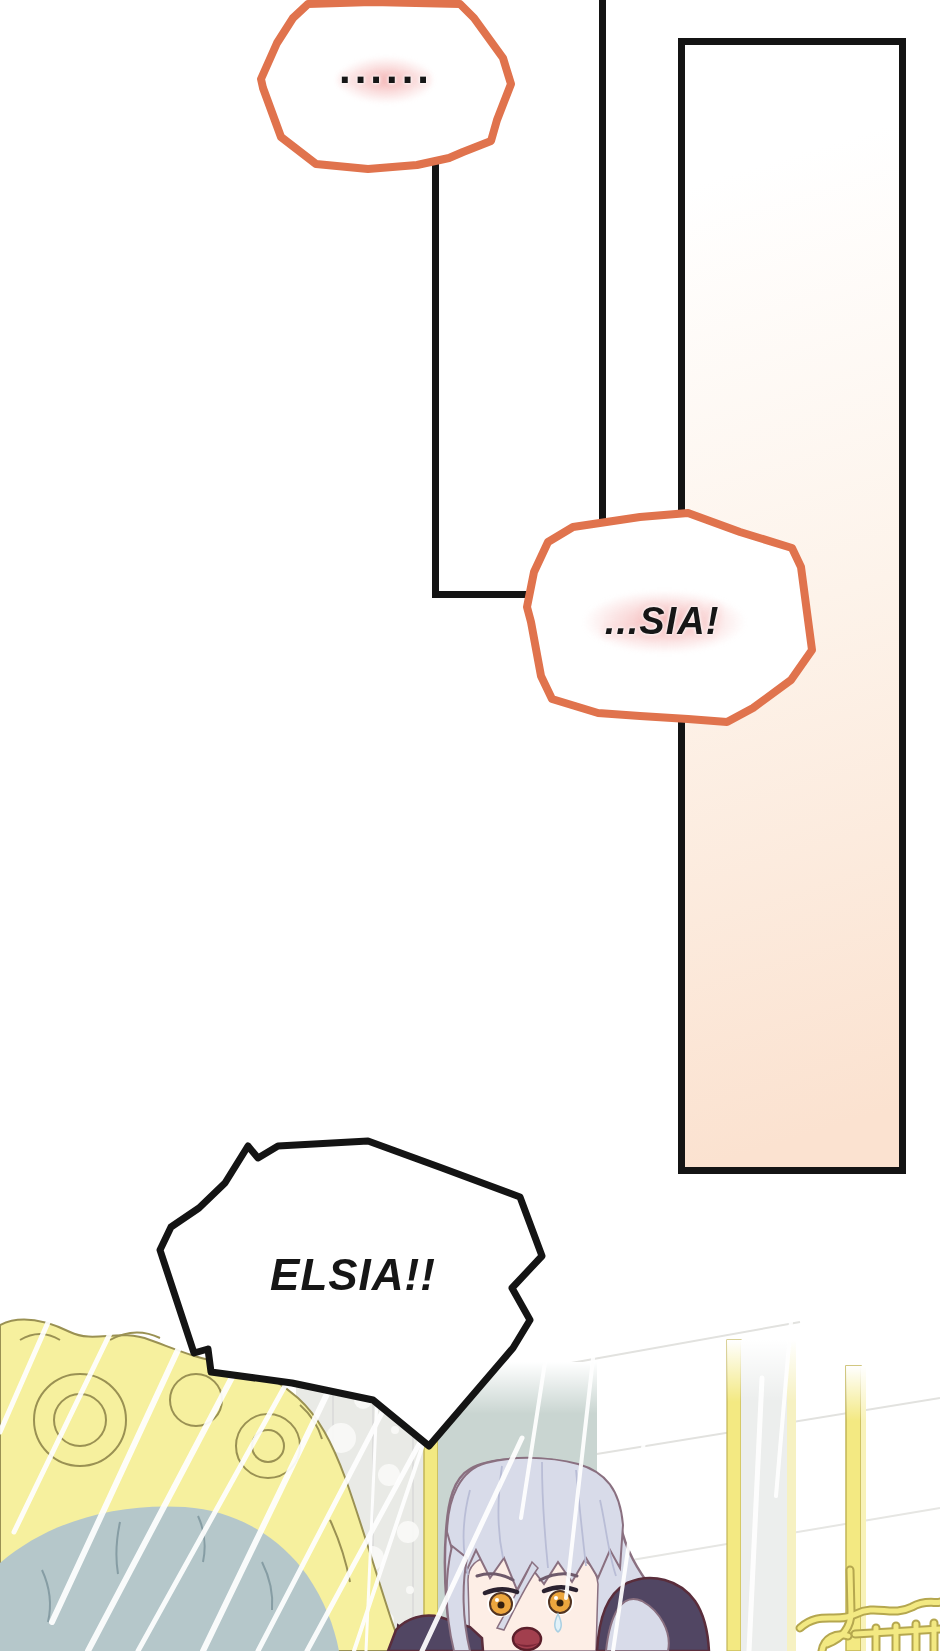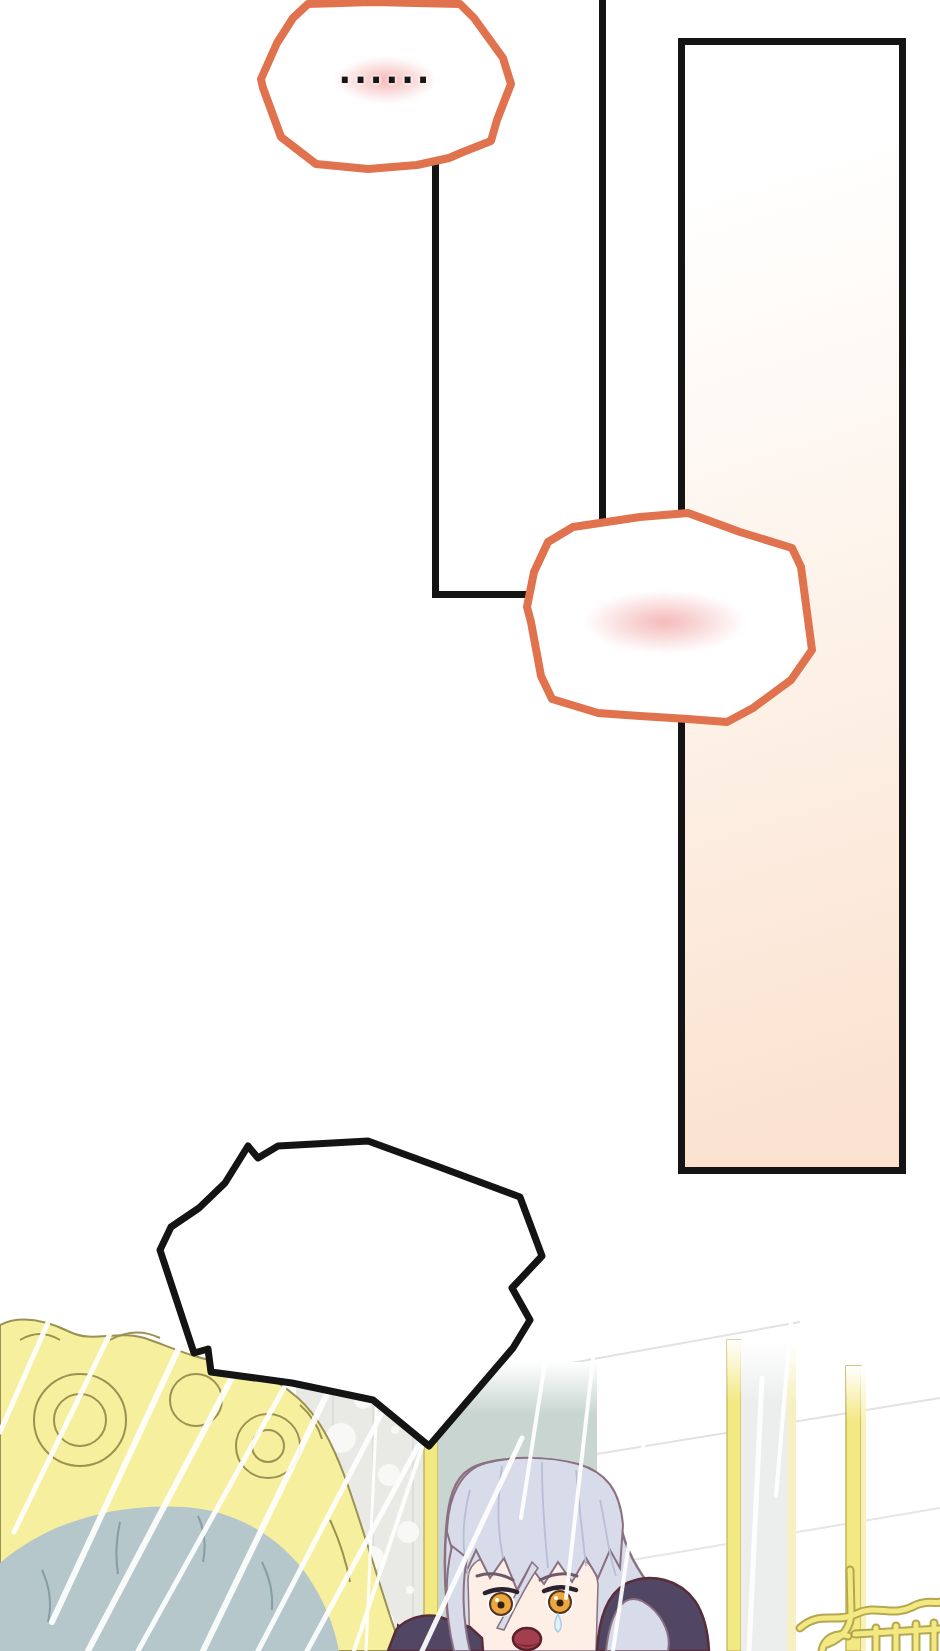--- a/index.html
+++ b/index.html
@@ -228,27 +228,29 @@
       <line x1="793" y1="28" x2="776" y2="226" stroke-width="4"></line>
     </g>
   </svg>
   </div>
 
   <svg class="bubble" id="b-sia" width="310" height="235" viewBox="515 498 310 235">
     <polygon class="f-white st-orange" stroke-width="8" stroke-linejoin="round" points="548,542 573,527 640,517 688,513 740,532 792,548 801,567 812,650 791,680
               753,708 727,722 688,719 640,716 598,713 552,699 541,676 531,622 527,607 534,572"></polygon>
   </svg>
   <div class="glow" id="glow-sia"></div>
+  <div class="bubble-text" id="t-sia">...SIA!</div>
 
   <svg class="bubble" id="b-silence" width="272" height="180" viewBox="248 0 272 180">
     <polygon class="f-white st-orange" stroke-width="8" stroke-linejoin="round" points="308,4 372,2 460,4 474,18 503,58 511,84 497,120 491,141 463,152 449,158
               417,165 368,169 316,164 281,137 263,88 261,79 277,43 293,18"></polygon>
   </svg>
   <div class="glow" id="glow-silence"></div>
   <div class="bubble-text" id="t-silence">......</div>
 
   <svg class="bubble" id="b-elsia" width="430" height="345" viewBox="130 1110 430 345">
     <polygon class="f-white st-ink" stroke-width="7" stroke-linejoin="round" points="225,1183 248,1146 258,1158 278,1146 368,1141 442,1168 520,1197 542,1256
               512,1288 530,1320 513,1348 501,1362 429,1446 373,1400 292,1383 211,1372
               208,1349 194,1353 160,1250 171,1227 199,1208"></polygon>
   </svg>
+  <div class="bubble-text" id="t-elsia">ELSIA!!</div>
 
 </div>
 
 </body></html>

